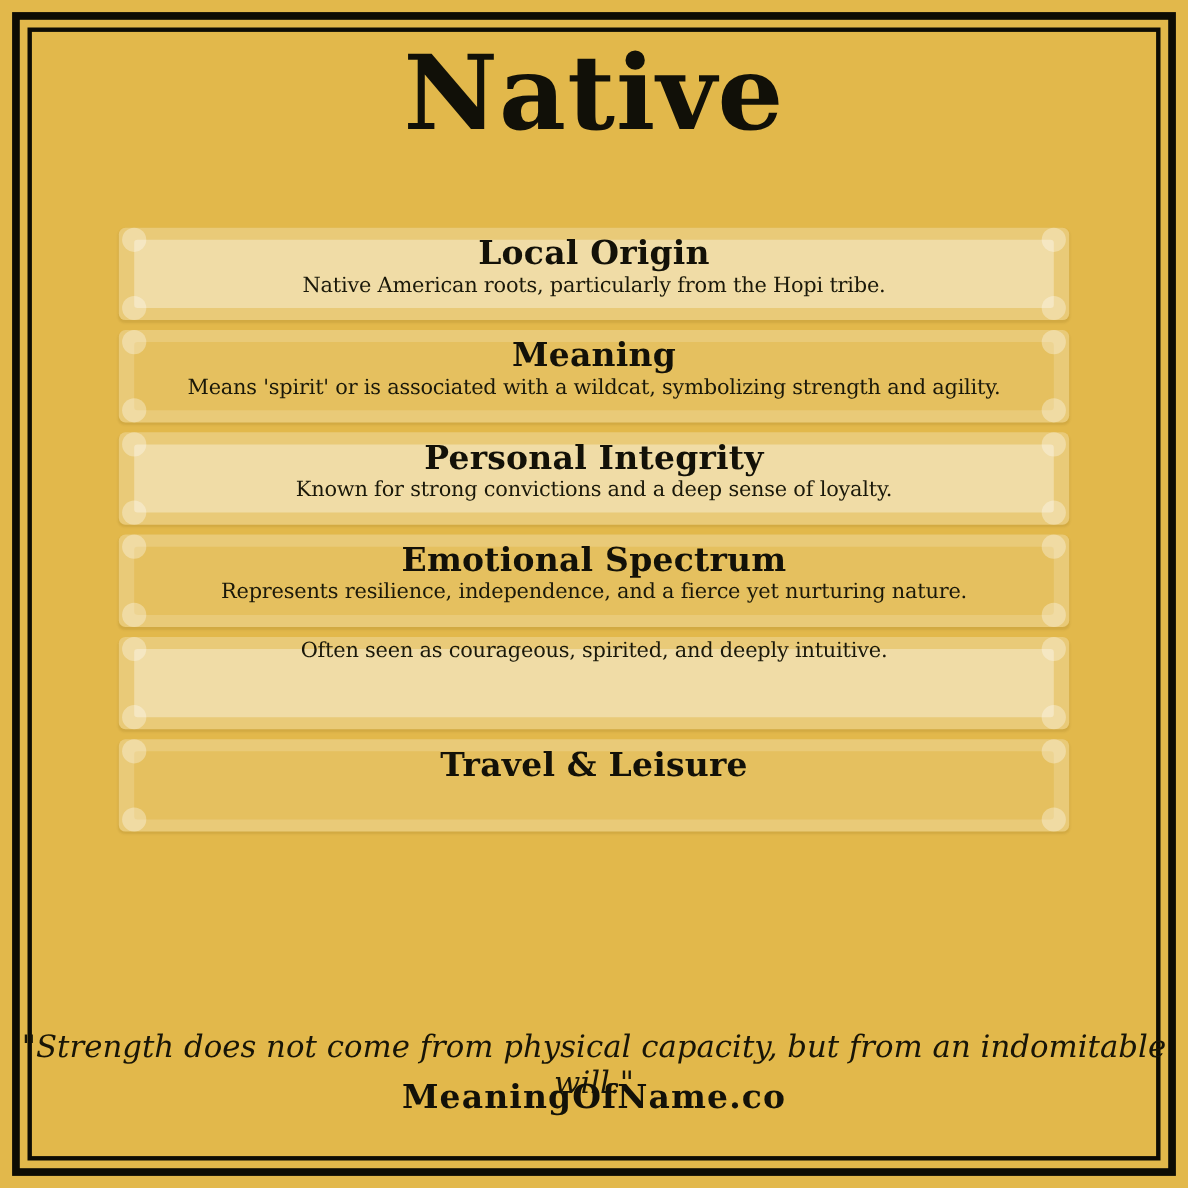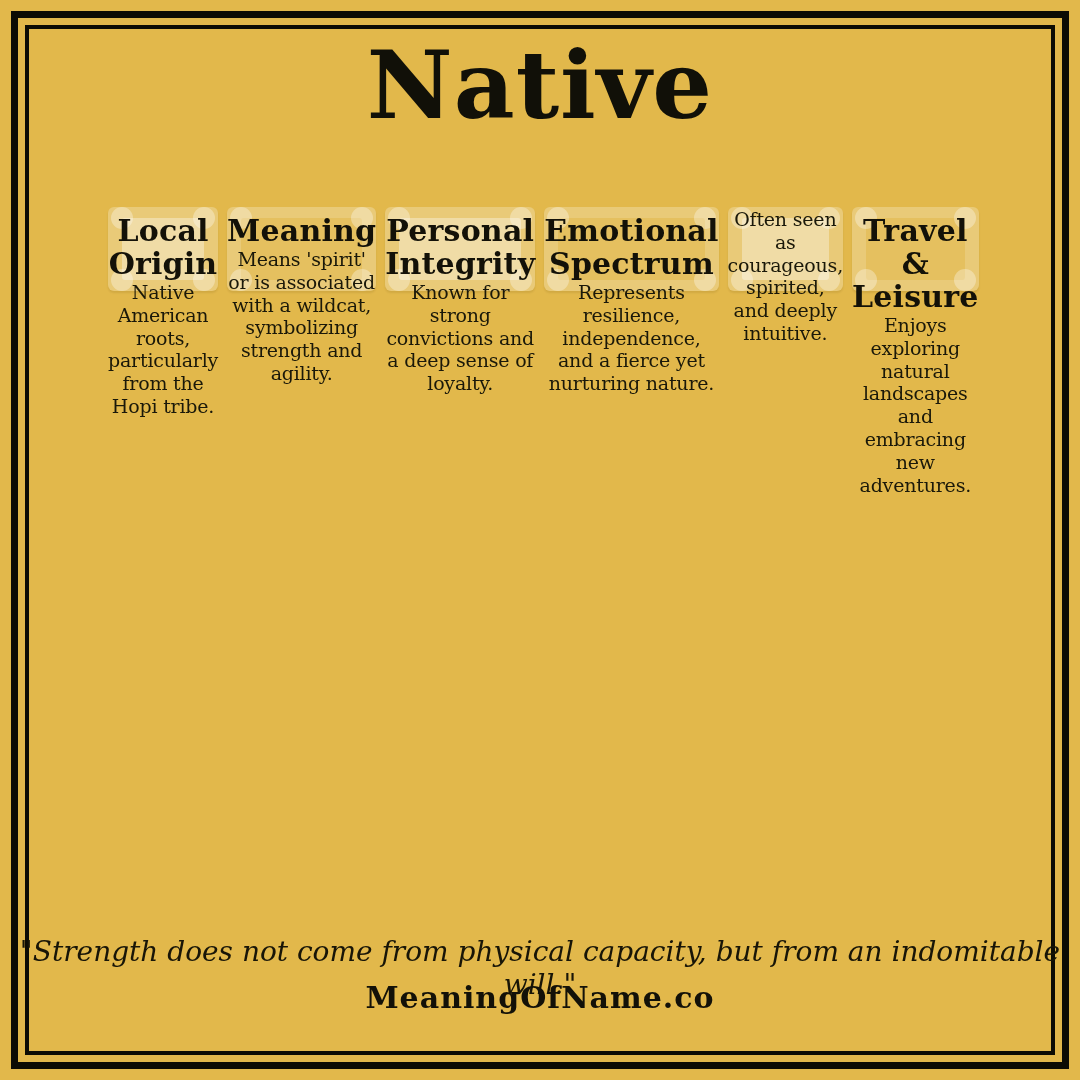--- a/index.html
+++ b/index.html
@@ -31,21 +31,21 @@
     font-weight: bold;
     line-height: 1.1;
     letter-spacing: 1px;
     color: #111008;
   }
   .cards {
     position: absolute;
     top: 207px; left: 108px;
     width: 864px;
     display: flex;
-    flex-direction: row;
+    flex-direction: column;
     gap: 9px;
   }
   .card {
     position: relative;
     height: 84px;
     border-radius: 6px;
     background: rgba(255, 255, 255, 0.25);
     box-shadow: 0 2px 2px rgba(90, 62, 5, 0.12);
   }
   .card-inner {
@@ -167,19 +167,18 @@
   </section>
 
 
   <section class="card">
     <div class="card-inner"></div>
     <span class="pin tl"></span>
     <span class="pin tr"></span>
     <span class="pin bl"></span>
     <span class="pin br"></span>
     <h2 class="card-heading">Travel &amp; Leisure</h2>
-    <p class="card-desc">Enjoys exploring natural landscapes and embracing new adventures.</p>
   </section>
 
 </div>
 
 <p class="quote">"Strength does not come from physical capacity, but from an indomitable will."</p>
 <p class="brand">MeaningOfName.co</p>
 
 </body></html>

